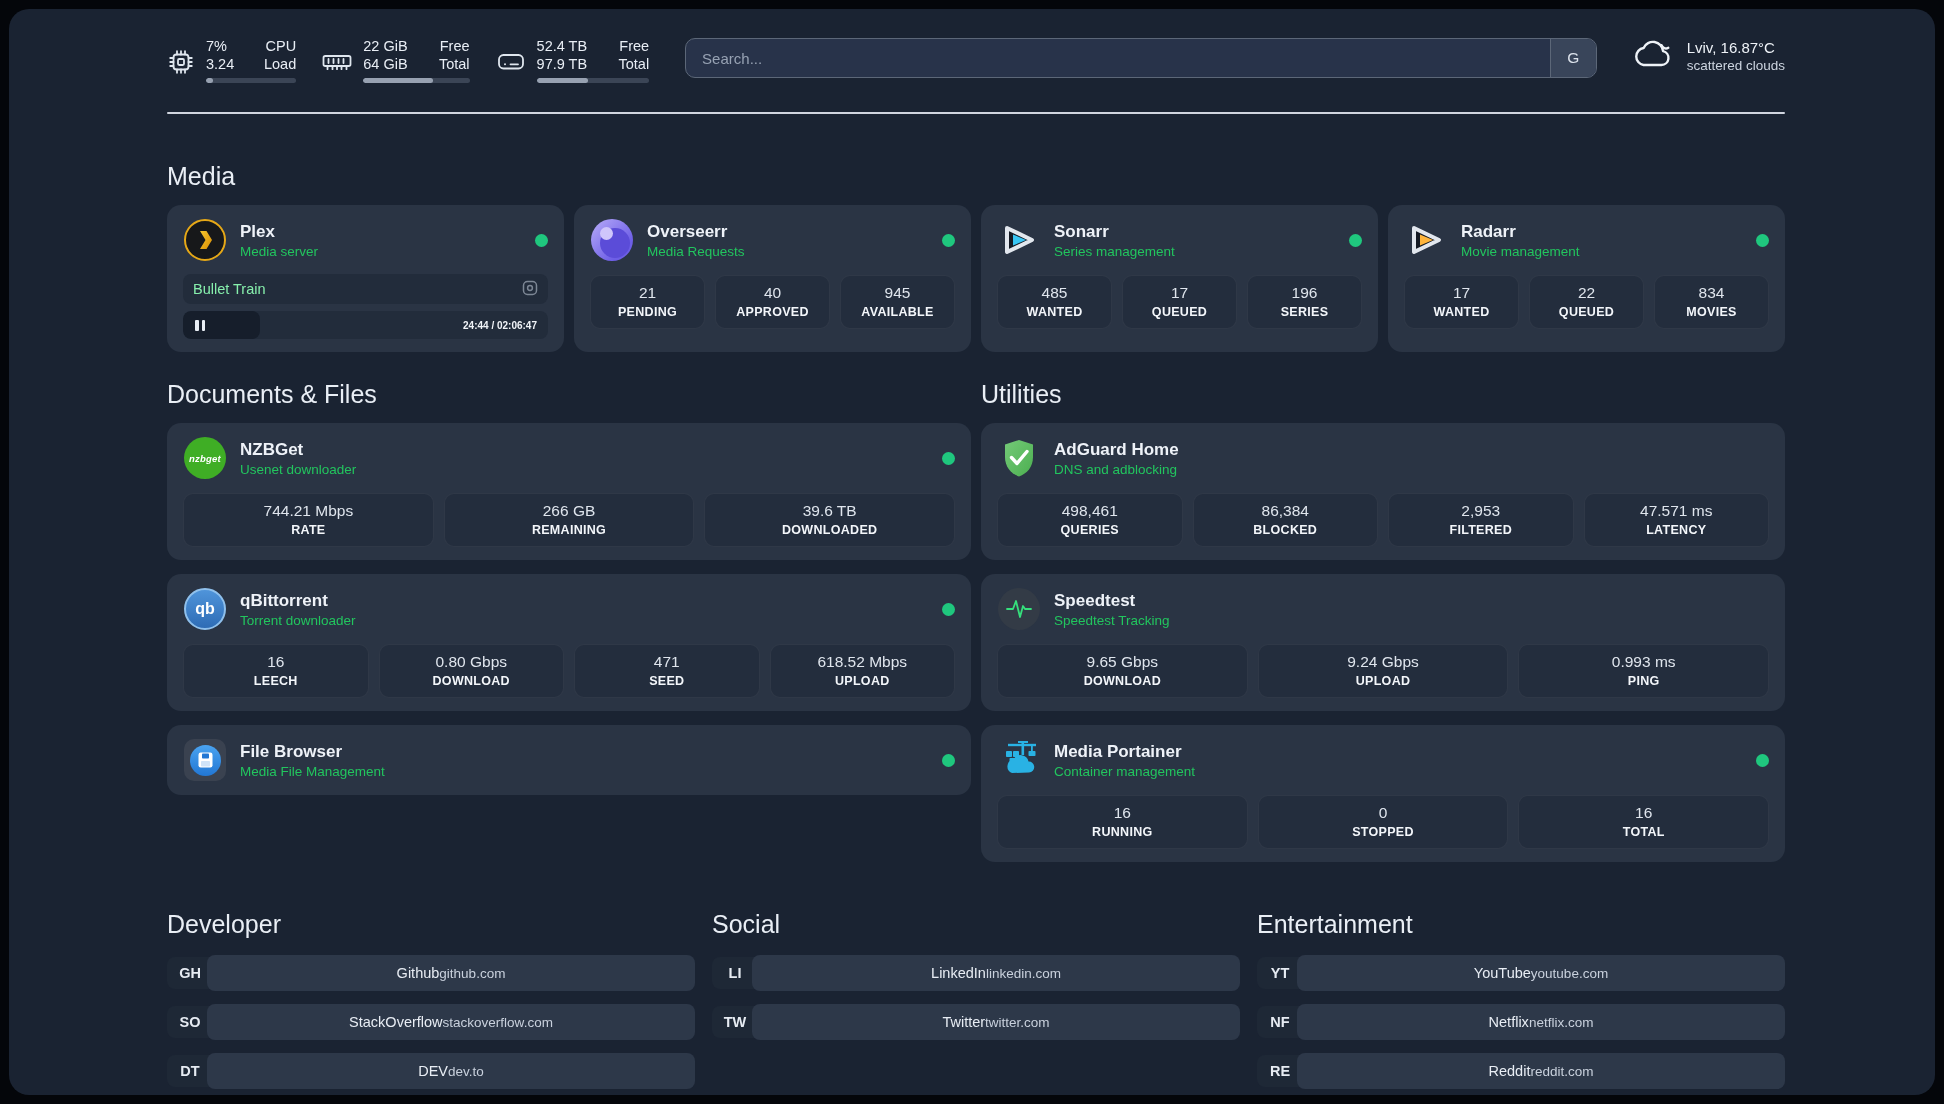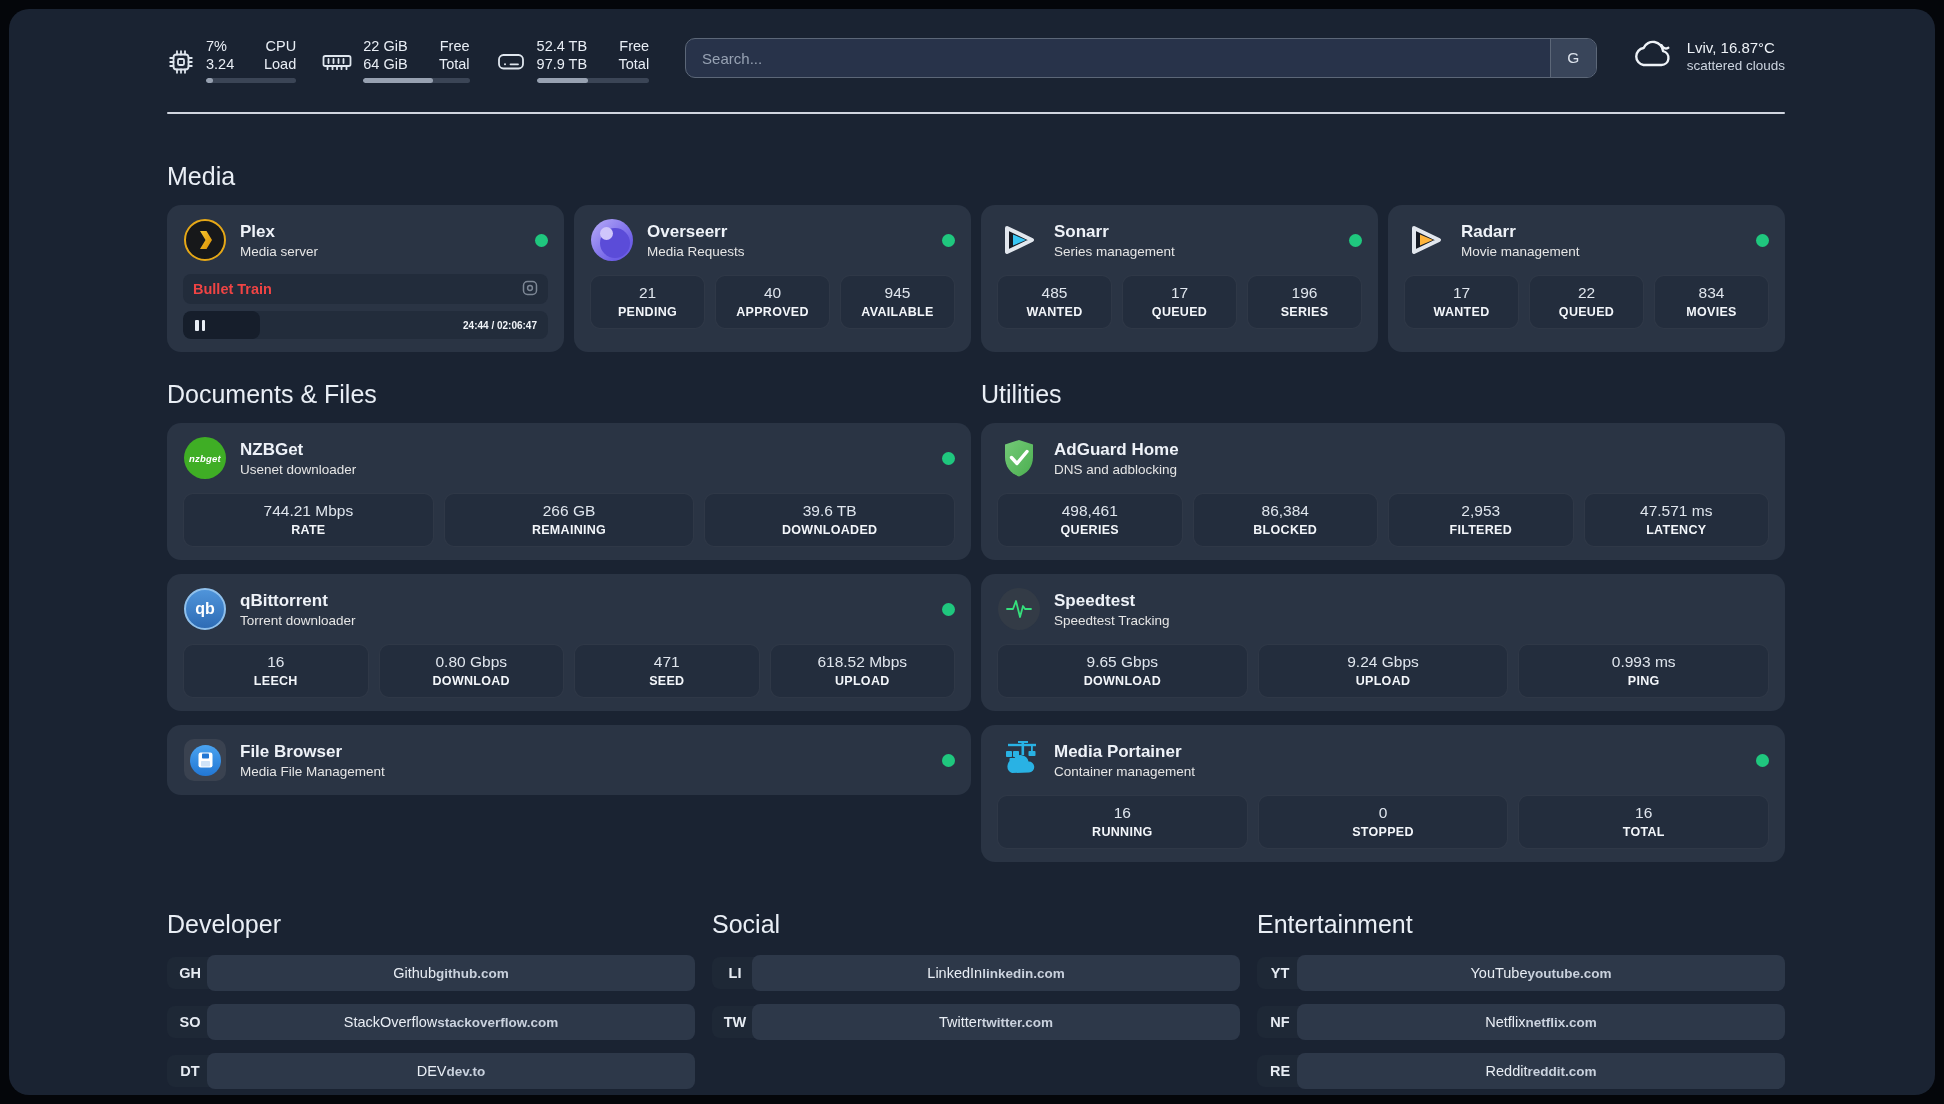--- a/index.html
+++ b/index.html
@@ -60,21 +60,21 @@
   .col-heading { margin-bottom:14px; }
   .card-stack { display:flex; flex-direction:column; gap:14px; }
 
   .card {
     background:#2a3444; border-radius:14px; padding:13px 16px;
     cursor:pointer;
   }
   .card-header { display:flex; align-items:center; gap:13px; }
   .app-titles { display:flex; flex-direction:column; }
   .app-title { font-size:17px; font-weight:600; color:#eef2f8; line-height:22px; }
-  .app-sub   { font-size:13.5px; color:#e5e5e5; line-height:17px; }
+  .app-sub   { font-size:13.5px; color:#22c55e; line-height:17px; }
   .status-dot {
     width:13px; height:13px; border-radius:50%;
     background:#1fc77e; margin-left:auto; flex:none;
   }
   .stat-row { display:flex; gap:10px; margin-top:13px; }
   .stat-box {
     flex:1; background:#232d3d; border:1px solid rgba(255,255,255,.055);
     border-radius:10px; text-align:center; padding:7px 4px 8px;
   }
   .stat-value { font-size:15.5px; color:#dfe5ed; font-weight:500; line-height:19px; }
@@ -91,21 +91,21 @@
   .qb-disc { width:42px; height:42px; border-radius:50%; background:linear-gradient(180deg,#4f94da,#2e6cb5); display:flex; align-items:center; justify-content:center; border:2px solid #8fc0ec; }
   .qb-txt { color:#fff; font-size:16px; font-weight:700; }
   .speed-disc { width:42px; height:42px; border-radius:50%; background:#333b46; display:flex; align-items:center; justify-content:center; }
   .fb-sq { width:42px; height:42px; border-radius:10px; background:#3a4250; display:flex; align-items:center; justify-content:center; }
   .fb-disc { width:31px; height:31px; border-radius:50%; background:linear-gradient(180deg,#4aa3f0,#2277d4); display:flex; align-items:center; justify-content:center; }
 
   
   .np-title-row {
     margin-top:12px; background:#222c3b; border-radius:8px; height:30px;
     display:flex; align-items:center; justify-content:space-between; padding:0 10px;
-    font-size:14.5px; color:#ef4444;font-weight:bold;
+    font-size:14.5px; color:#86efac;
   }
   .np-progress-row {
     margin-top:7px; background:#222c3b; border-radius:8px; height:28px;
     position:relative; display:flex; align-items:center; overflow:hidden;
   }
   .np-played { position:absolute; left:0; top:0; bottom:0; background:#161e2b; border-radius:8px; }
   .np-pause { position:relative; display:flex; gap:3px; margin-left:10px; cursor:pointer; background:none; border:none; padding:4px 2px; }
   .np-pause span { display:block; width:3.5px; height:11px; background:#e9eef5; border-radius:1px; }
   .np-time { margin-left:auto; position:relative; padding-right:11px; font-size:10px; font-weight:700; color:#f0f3f7; }
 
@@ -117,21 +117,21 @@
     width:46px; flex:none; background:#1e2836; border-radius:8px 0 0 8px;
     display:flex; align-items:center; justify-content:center;
     font-size:14.5px; font-weight:600; color:#e6ebf2; margin:2px 0;
   }
   .bm-main {
     flex:1; background:#2d3849; border-radius:8px;
     display:flex; align-items:center; justify-content:center;
     padding:0 14px; margin-left:-6px;
   }
   .bm-name { font-size:14.5px; color:#e8edf4; }
-  .bm-url  { font-size:13.5px; color:#c9d1dd;font-weight:bold; }
+  .bm-url  { font-size:13.5px; color:#c9d1dd; }
 </style>
 </head>
 <body>
 
 <div class="frame">
   <div class="content">
 
     <div class="topbar">
 
       <div class="sys-widget">

